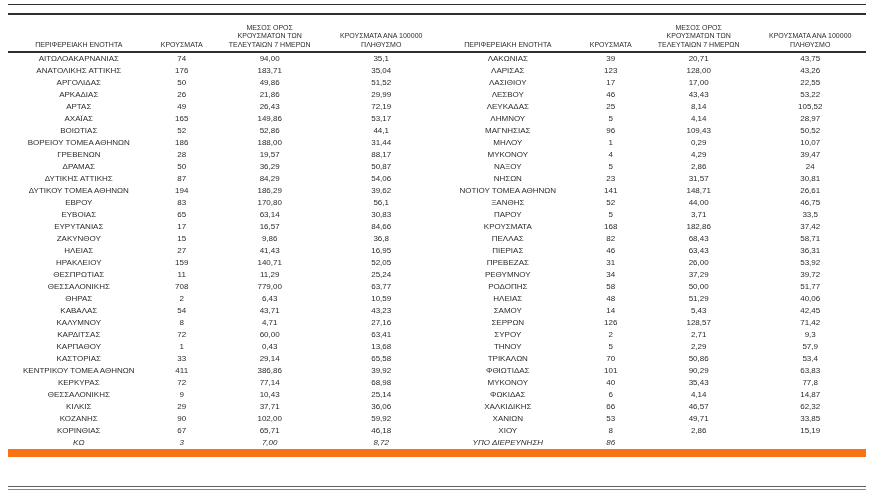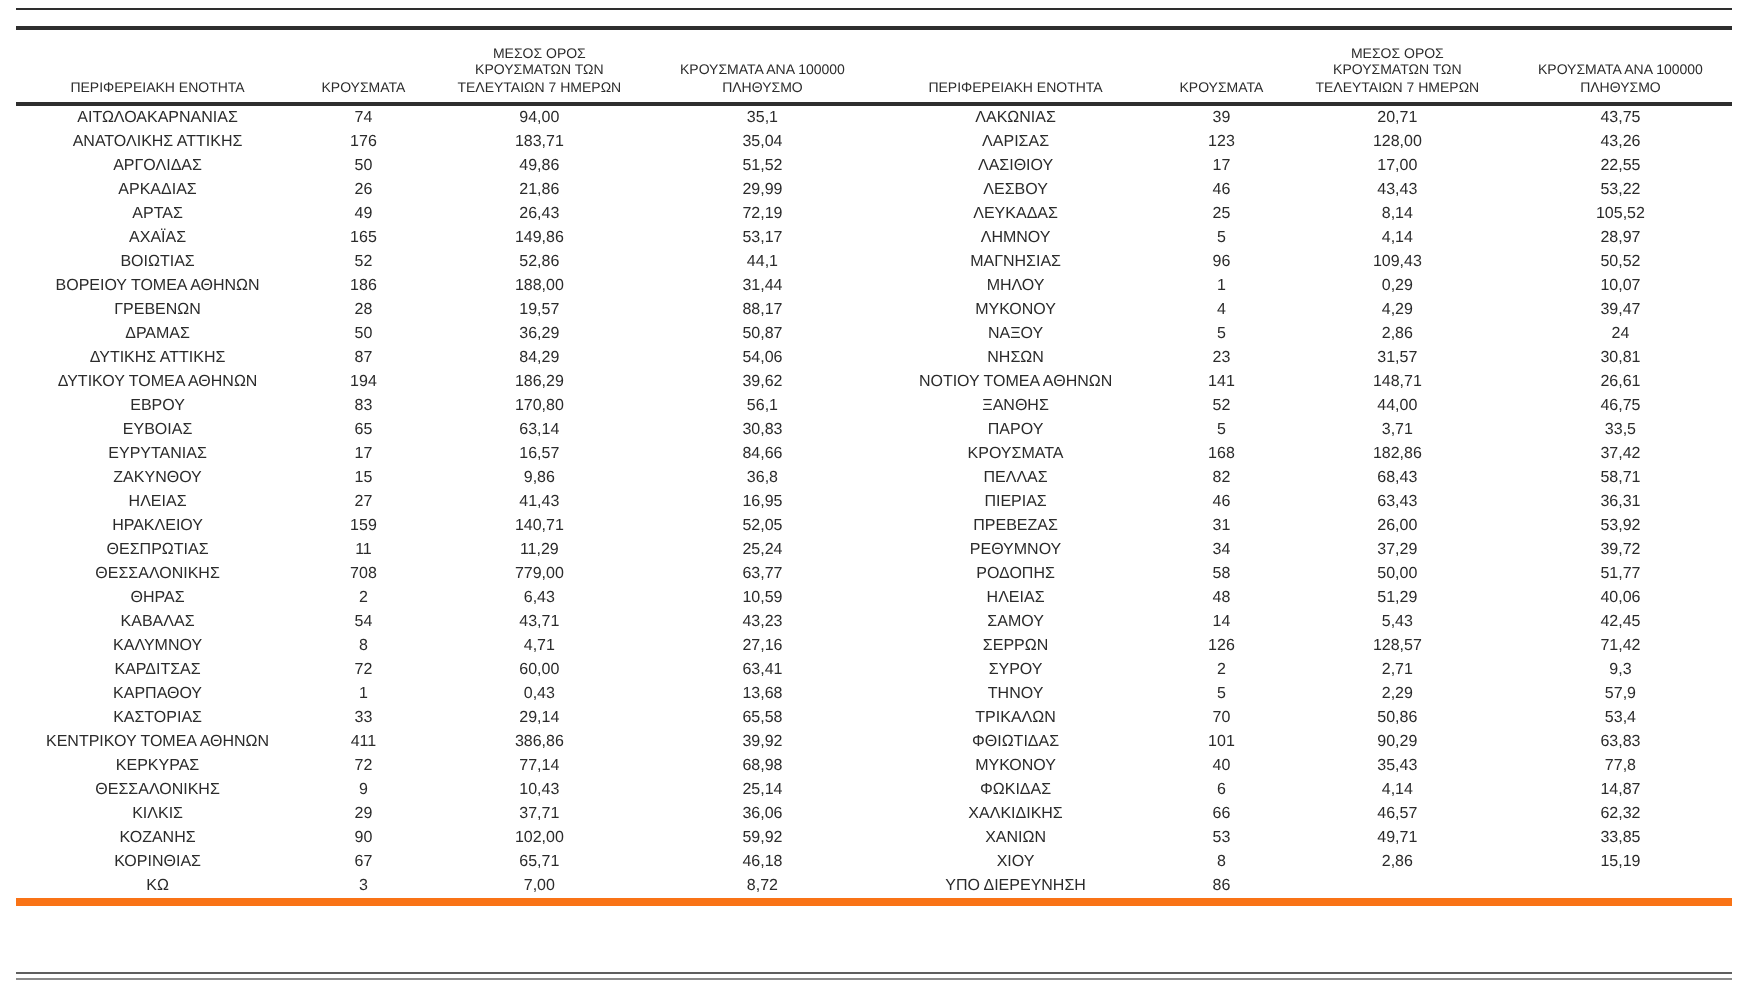--- a/index.html
+++ b/index.html
@@ -28,21 +28,21 @@
     height:36px; vertical-align:bottom; text-align:center;
     font-weight:normal; font-size:7px; line-height:8.5px;
     white-space:pre-line; padding:0 3px 2px;
     border-bottom:2px solid #2e2e2e; color:#2b2b2b;
   }
   tbody td {
     font-size:8px; line-height:12px; height:12px;
     text-align:center; white-space:nowrap; overflow:hidden;
     color:#2b2b2b; padding:0 2px;
   }
-  tbody tr:last-child td { border-bottom:4px solid #f97316; }
+  tbody tr:last-child td { border-bottom:8px solid #f97316;font-style:italic; }
 </style>
 </head>
 <body>
 
 <div class="page">
   <div class="rule rule-top-thin"></div>
   <div class="rule rule-top-thick"></div>
 
   <div class="tables">
 

